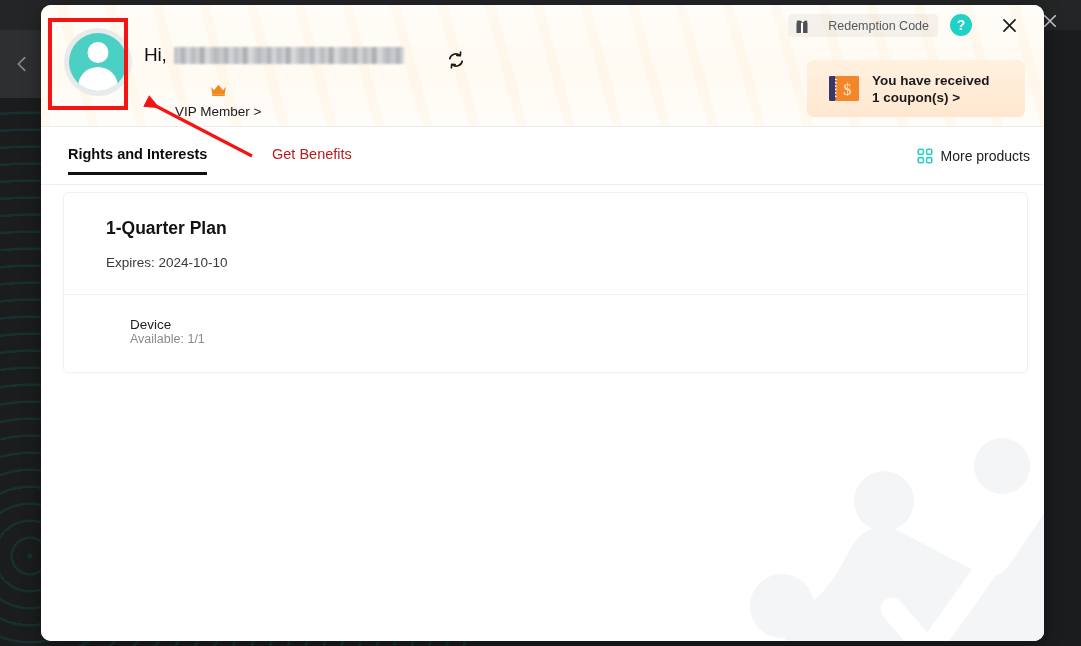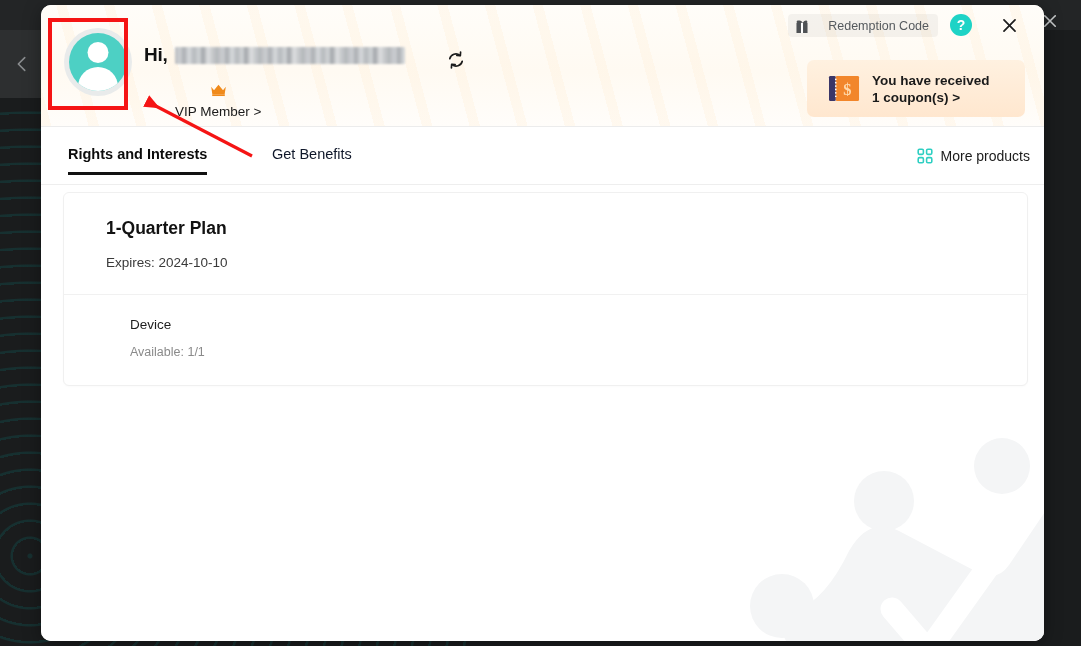--- a/index.html
+++ b/index.html
@@ -103,21 +103,21 @@
     width: 40px; height: 34px;
     border-radius: 20px 20px 0 0;
     background: #ffffff;
   }
 
   #greet-row {
     position: absolute; left: 103px; top: 39px;
     display: flex; align-items: center; gap: 4px;
   }
   #greet-hi {
-    font-size: 19px; font-weight: bold; color: #111;
+    font-size: 19px; font-weight: normal; color: #111;
     letter-spacing: -.2px;
   }
   #username-redacted {
     width: 230px; height: 17px;
     margin-left: 3px;
     background:
       repeating-linear-gradient(90deg,
         #b9bcc0 0px, #c9ccd0 5px, #a7abb0 9px, #d6d9dc 14px,
         #b2b6ba 19px, #cfd2d5 24px, #9ea2a7 28px, #dcdee0 33px,
         #c2c5c8 38px, #aeb2b6 43px);
@@ -187,21 +187,21 @@
   
   #tab-bar {
     position: relative;
     height: 58px;
     border-bottom: 1px solid #eeeeee;
     background: #fff;
     text-decoration: underline;
   }
   .tab {
     position: absolute; top: 19px;
-    font-size: 14.5px; color: #0f172a;
+    font-size: 14.5px; color: #b91c1c;
     cursor: pointer;
     padding-bottom: 10px;
   }
   .tab.active {
     font-weight: bold; color: #0c0c0c;
     border-bottom: 3px solid #111;
   }
   #tab-0 { left: 27px; }
   #tab-1 { left: 231px; }
   #more-products {
@@ -233,21 +233,21 @@
     border-radius: 6px;
     background: #fff;
     box-shadow: 0 1px 2px rgba(0,0,0,0.02);
   }
   #plan-head { padding: 25px 0 24px 42px; }
   #plan-title { font-size: 17.5px; font-weight: bold; color: #121212; }
   #plan-expiry { font-size: 13.5px; color: #3a3a3a; margin-top: 16px; }
   #plan-divider { height: 1px; background: #f1f1f1; }
   #plan-detail { padding: 22px 0 26px 66px; }
   #device-label { font-size: 13.5px; color: #1e1e1e; }
-  #device-available { font-size: 12.5px; color: #8a8a8a; margin-top: 13px; }
+  #device-available { font-size: 12.5px; color: #8a8a8a; }
 
   
   #annot-box {
     position: absolute; left: 48px; top: 18px;
     width: 80px; height: 92px;
     border: 4px solid #f51414;
     pointer-events: none;
   }
   #annot-arrow {
     position: absolute; left: 140px; top: 93px;

